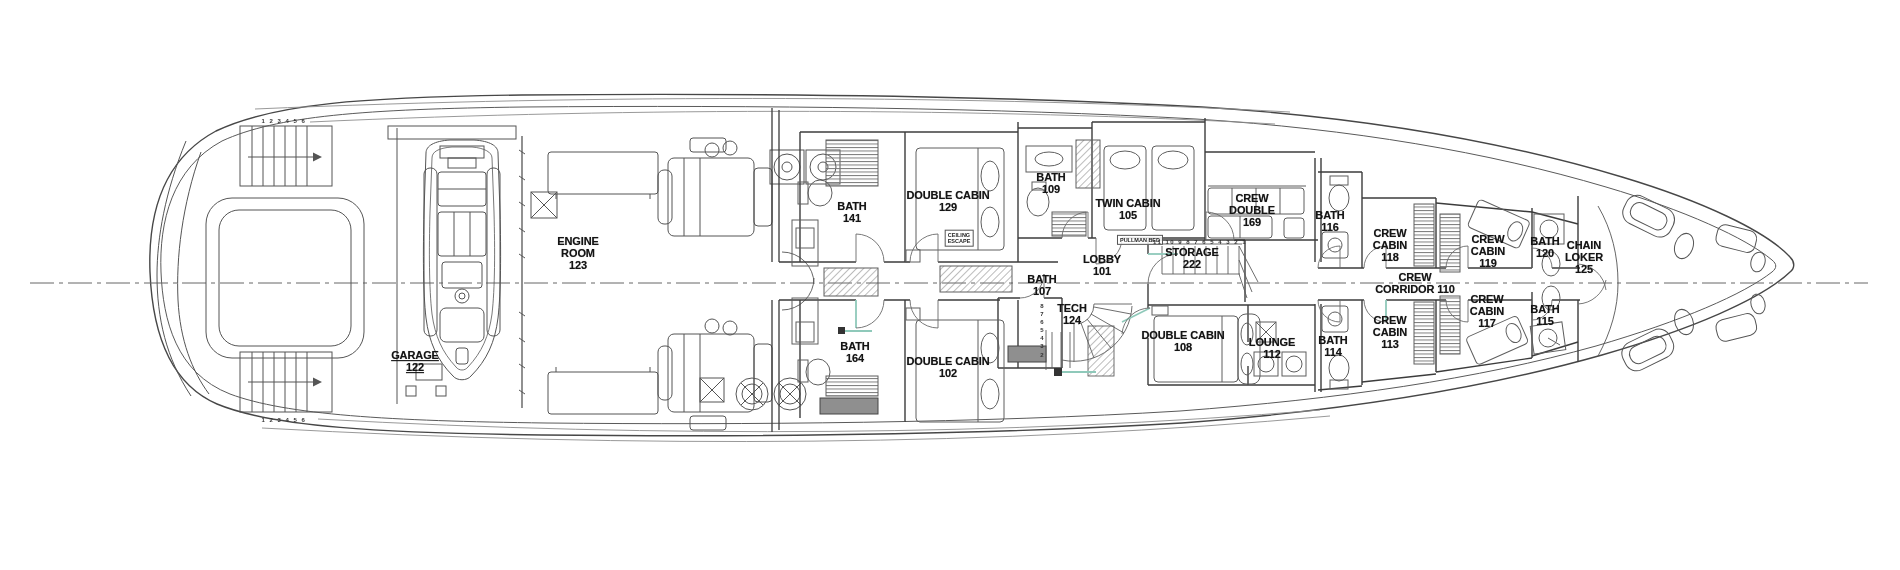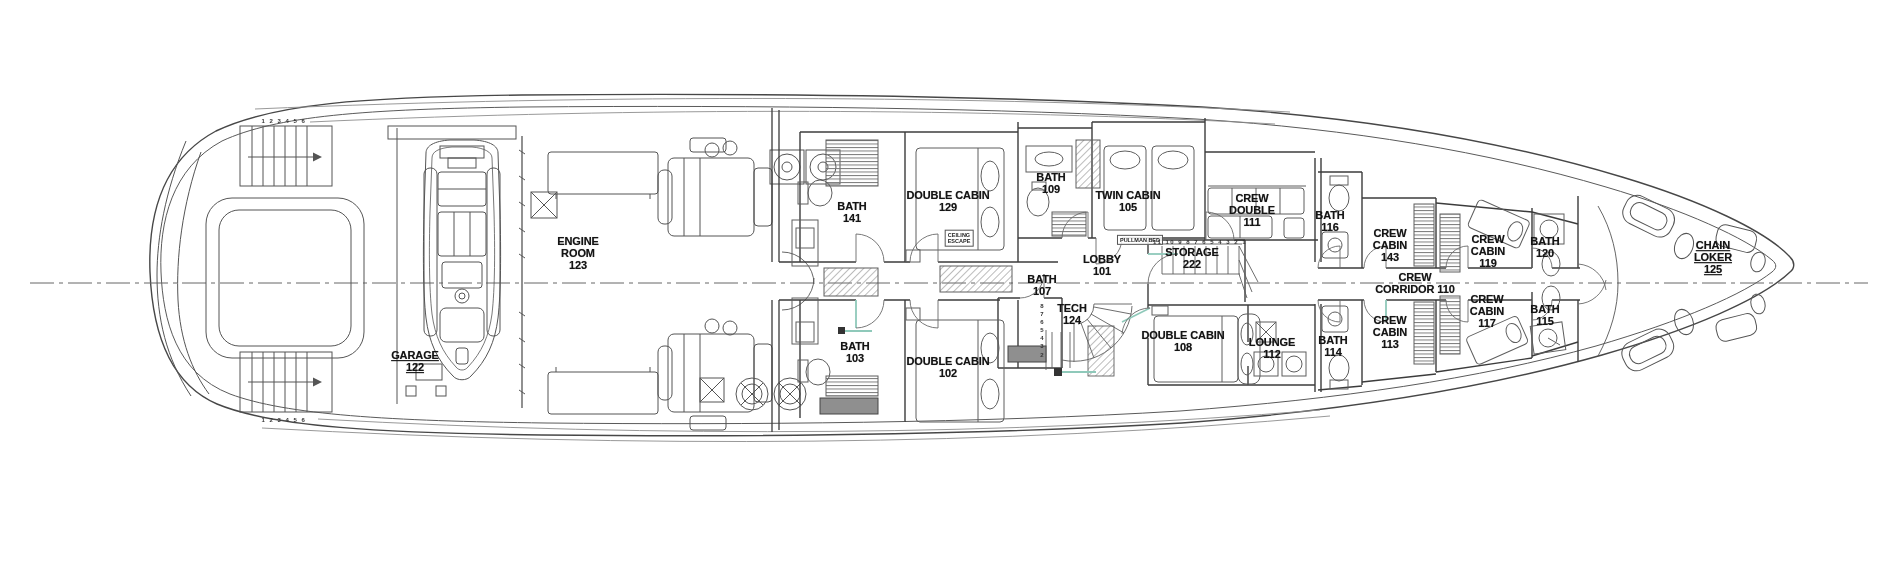--- a/index.html
+++ b/index.html
@@ -386,31 +386,31 @@
       <div class="rm" style="left: 852px; top: 213px; color: rgb(20, 20, 20);">
         <div>BATH</div>
         <div>141</div>
       </div>
       <div class="rm" style="left: 948px; top: 202px; color: rgb(20, 20, 20);">
         <div>DOUBLE CABIN</div>
         <div>129</div>
       </div>
       <div class="rm" style="left: 855px; top: 353px; color: rgb(20, 20, 20);">
         <div>BATH</div>
-        <div>103</div>
+        <div>164</div>
       </div>
       <div class="rm" style="left: 948px; top: 368px; color: rgb(20, 20, 20);">
         <div>DOUBLE CABIN</div>
         <div>102</div>
       </div>
       <div class="rm" style="left: 1051px; top: 184px; color: rgb(20, 20, 20);">
         <div>BATH</div>
         <div>109</div>
       </div>
-      <div class="rm" style="left: 1128px; top: 202px; color: rgb(20, 20, 20);">
+      <div class="rm" style="left: 1128px; top: 210px; color: rgb(20, 20, 20);">
         <div>TWIN CABIN</div>
         <div>105</div>
       </div>
       <div class="rm" style="left: 1102px; top: 266px; color: rgb(20, 20, 20);">
         <div>LOBBY</div>
         <div>101</div>
       </div>
       <div class="rm" style="left: 1042px; top: 286px; color: rgb(20, 20, 20);">
         <div>BATH</div>
         <div>107</div>
@@ -419,42 +419,42 @@
         <div>TECH</div>
         <div>124</div>
       </div>
       <div class="rm" style="left: 1192px; top: 259px; color: rgb(20, 20, 20);">
         <div>STORAGE</div>
         <div>222</div>
       </div>
       <div class="rm" style="left: 1252px; top: 211px; color: rgb(20, 20, 20);">
         <div>CREW</div>
         <div>DOUBLE</div>
-        <div>111</div>
+        <div>169</div>
       </div>
       <div class="rm" style="left: 1183px; top: 342px; color: rgb(20, 20, 20);">
         <div>DOUBLE CABIN</div>
         <div>108</div>
       </div>
       <div class="rm" style="left: 1272px; top: 349px; color: rgb(20, 20, 20);">
         <div>LOUNGE</div>
         <div>112</div>
       </div>
       <div class="rm" style="left: 1415px; top: 284px; color: rgb(20, 20, 20);">
         <div>CREW</div>
         <div>CORRIDOR 110</div>
       </div>
       <div class="rm" style="left: 1330px; top: 222px; color: rgb(20, 20, 20);">
         <div>BATH</div>
         <div>116</div>
       </div>
       <div class="rm" style="left: 1390px; top: 246px; color: rgb(20, 20, 20);">
         <div>CREW</div>
         <div>CABIN</div>
-        <div>143</div>
+        <div>118</div>
       </div>
       <div class="rm" style="left: 1333px; top: 347px; color: rgb(20, 20, 20);">
         <div>BATH</div>
         <div>114</div>
       </div>
       <div class="rm" style="left: 1390px; top: 333px; color: rgb(20, 20, 20);">
         <div>CREW</div>
         <div>CABIN</div>
         <div>113</div>
       </div>
@@ -469,21 +469,21 @@
       </div>
       <div class="rm" style="left: 1487px; top: 312px; color: rgb(20, 20, 20);">
         <div>CREW</div>
         <div>CABIN</div>
         <div>117</div>
       </div>
       <div class="rm" style="left: 1545px; top: 316px; color: rgb(20, 20, 20);">
         <div>BATH</div>
         <div>115</div>
       </div>
-      <div class="rm" style="left: 1713px; top: 258px; color: rgb(20, 20, 20); text-decoration: underline;">
+      <div class="rm" style="left: 1584px; top: 258px; color: rgb(20, 20, 20);">
         <div>CHAIN</div>
         <div>LOKER</div>
         <div>125</div>
       </div>
       <div class="tag" style="left: 959px; top: 238px;">
         <div>CEILING</div>
         <div>ESCAPE</div>
       </div>
       <div class="tag" style="left: 1140px; top: 240px;">
         <div>PULLMAN  BED</div>

